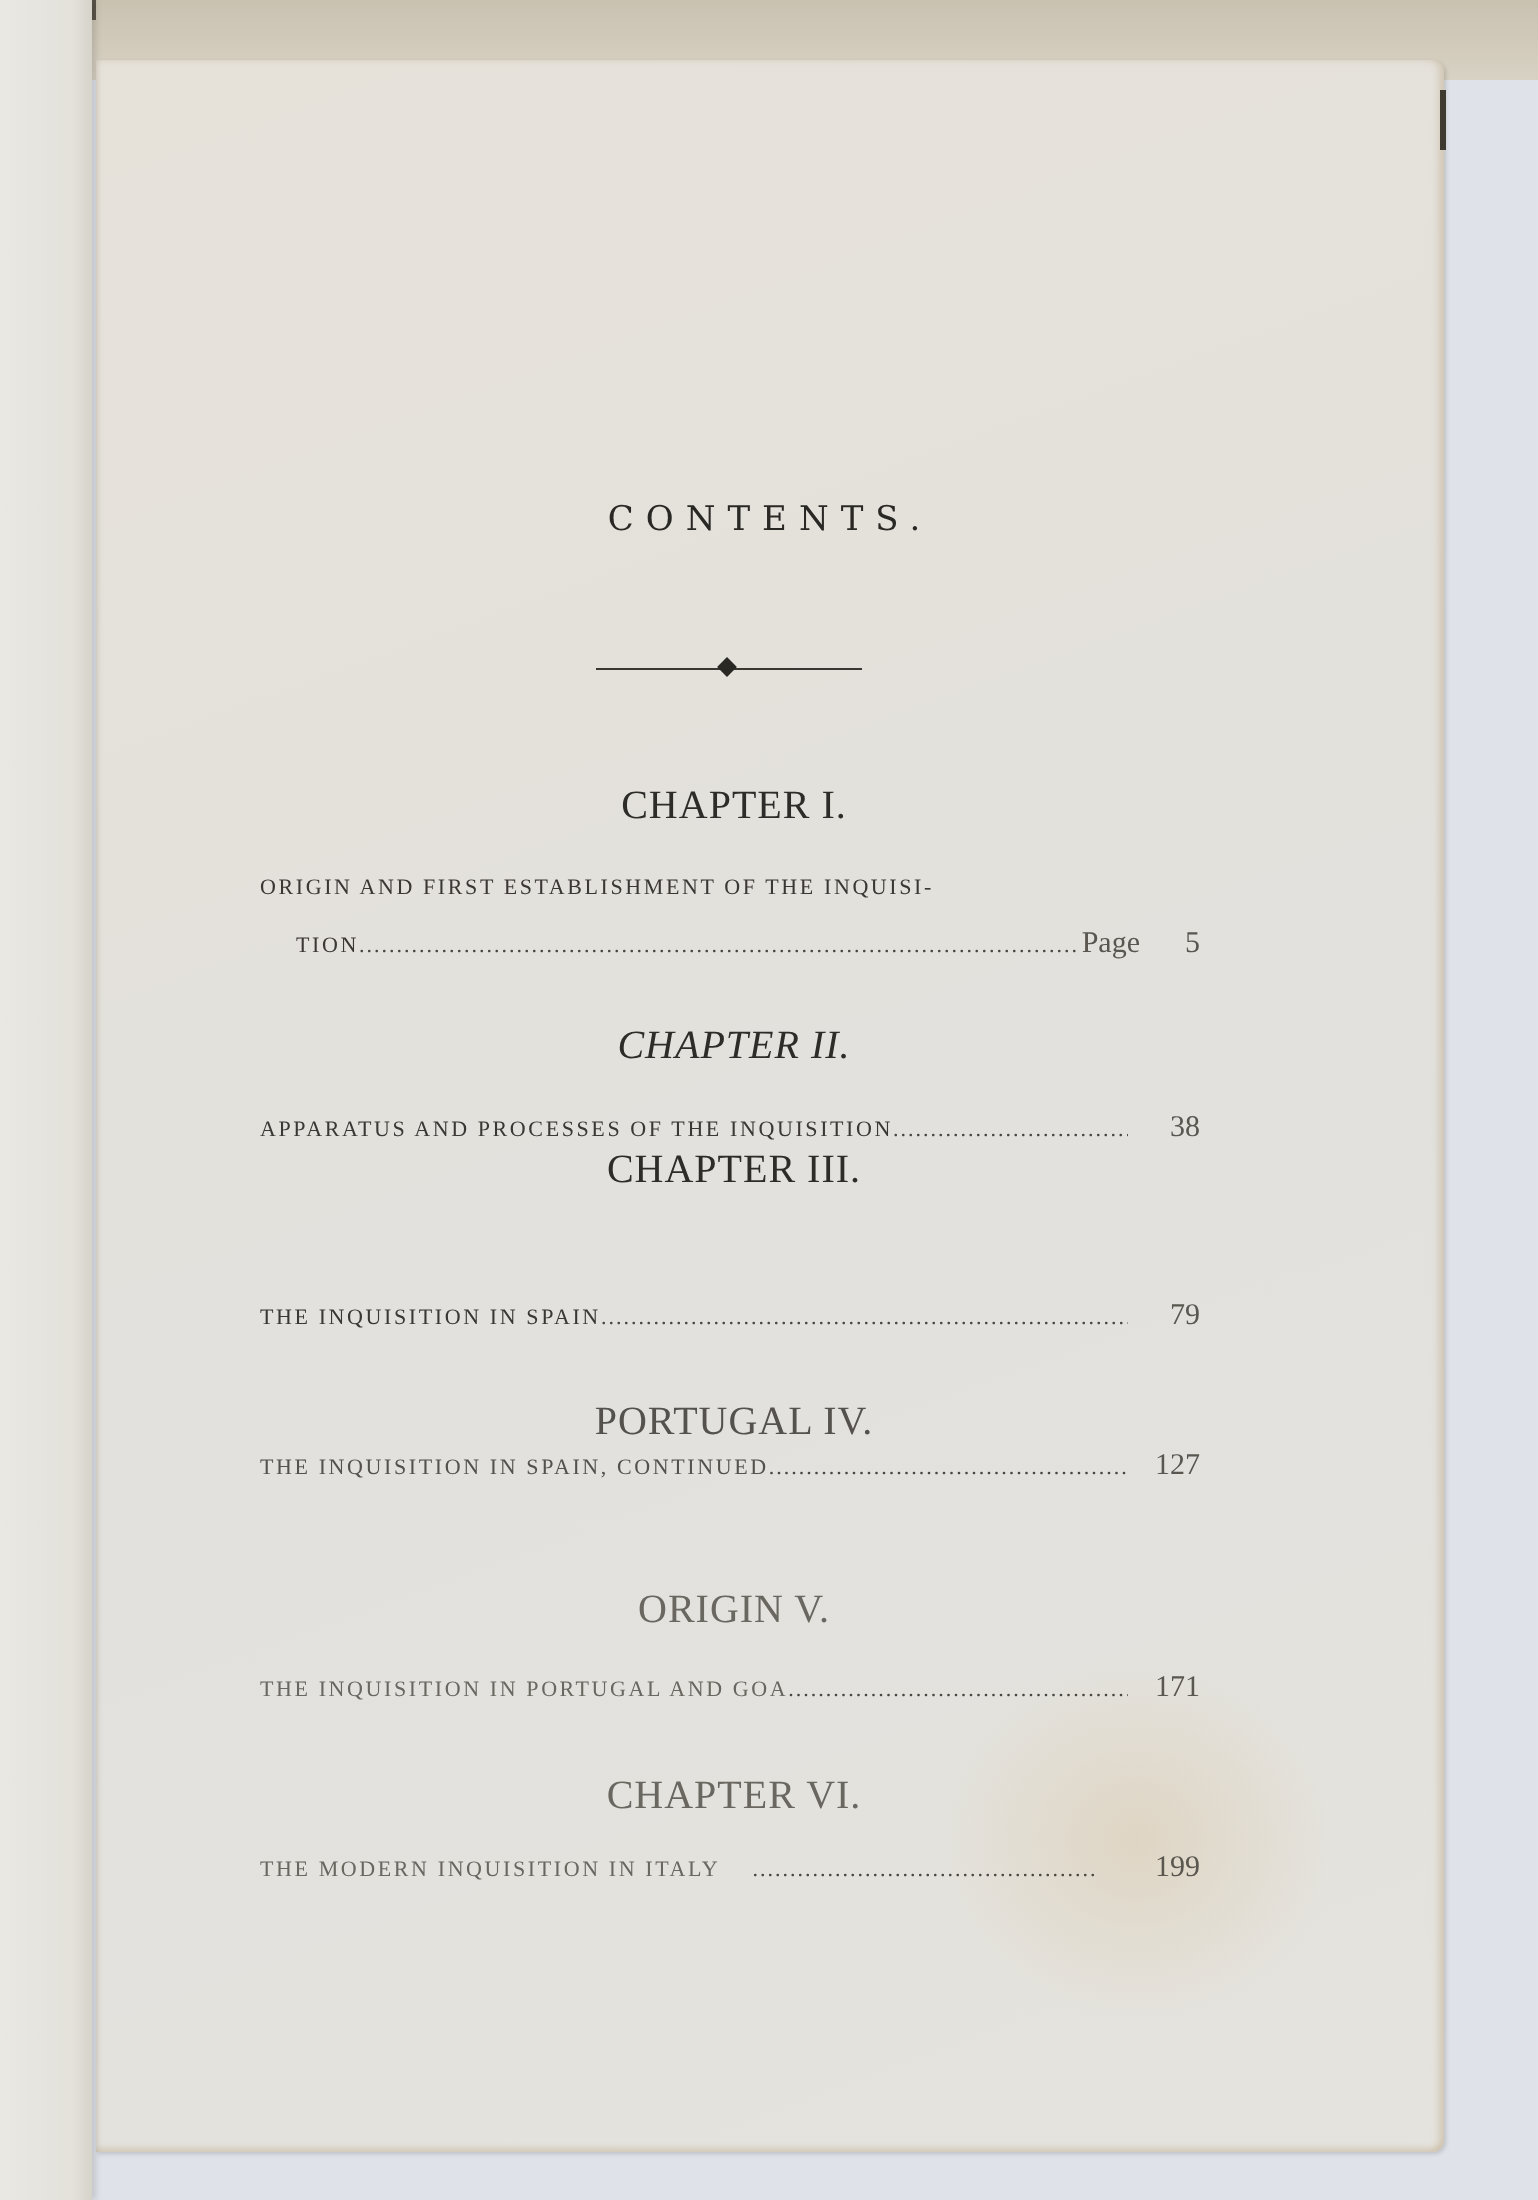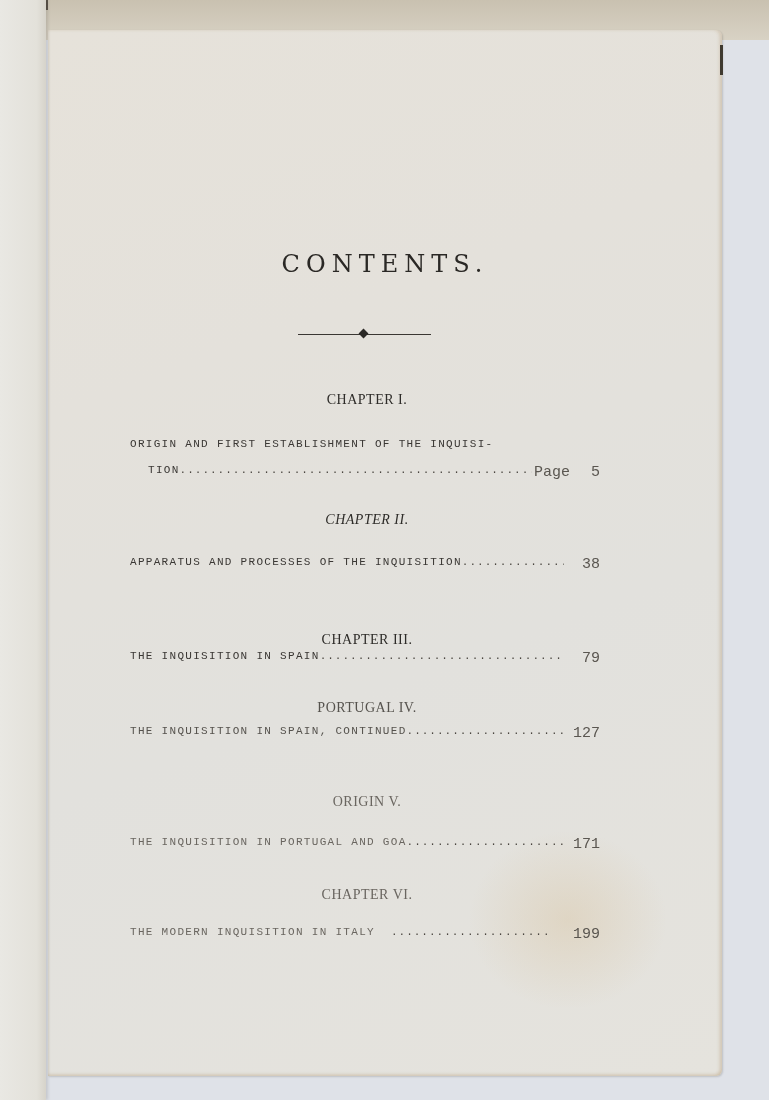--- a/index.html
+++ b/index.html
@@ -33,40 +33,40 @@
     position: absolute; left: 420px; top: 800px; width: 200px; height: 180px;
     background: radial-gradient(ellipse at center, rgba(210,180,130,0.28) 0%, rgba(210,180,130,0) 70%);
     border-radius: 50%;
   }
   .edge-dark {
     position: absolute; left: 720px; top: 45px; width: 3px; height: 30px;
     background: #3f3a30; z-index: 2;
   }
   .title {
     position: absolute; left: 0; width: 674px; top: 220px;
-    text-align: center; font-size: 24px; letter-spacing: 6px; color: #2a2825;
+    text-align: center; font-size: 17px; letter-spacing: 6px; color: #2a2825;
     font-family: "DejaVu Serif", serif;
   }
   .rule {
     position: absolute; left: 250px; top: 304px; width: 133px; height: 1px; background: #3a3733;
   }
   .rule-dot {
     position: absolute; left: 312px; top: 300px; width: 7px; height: 7px;
     background: #2a2825; transform: rotate(45deg);
   }
   .ch-head {
     position: absolute; left: 0; width: 638px; text-align: center;
-    font-size: 14px; color: #2e2c29; letter-spacing: 0.5px;
+    font-size: 20px; color: #2e2c29; letter-spacing: 0.5px;
     font-family: "Liberation Serif", serif;
   }
   .entry {
     position: absolute; left: 82px; width: 470px;
     font-size: 11px; letter-spacing: 1.3px; color: #3a3734;
-    font-family: Liberation Mono, monospace;
-    display: flex; align-items: flex-start; white-space: nowrap;
+    font-family: Liberation Serif, serif;
+    display: flex; align-items: center; white-space: nowrap;
   }
   .entry .txt { flex: 0 0 auto; }
   .entry .dots { flex: 1 1 auto; overflow: hidden; letter-spacing: 1px; color: #4a4640; }
   .entry .pg { flex: 0 0 auto; font-size: 15px; letter-spacing: 0; min-width: 36px; text-align: right; color: #5a5650; }
   .entry .pglabel { font-size: 15px; letter-spacing: 0; color: #5a5650; margin-left: 2px; }
   .faded { color: #55524d; }
   .faded2 { color: #6a6660; }
 </style>
 </head>
 <body>
@@ -94,21 +94,21 @@
     <span class="pg" style="min-width:30px;">5</span>
   </div>
 
   <div class="ch-head" style="top:482px;font-style:italic;">CHAPTER II.</div>
   <div class="entry" style="top:526px;">
     <span class="txt">APPARATUS AND PROCESSES OF THE INQUISITION</span>
     <span class="dots">....................................................................................................</span>
     <span class="pg">38</span>
   </div>
 
-  <div class="ch-head" style="top:602px;">CHAPTER III.</div>
+  <div class="ch-head" style="top:544px;">CHAPTER III.</div>
   <div class="entry" style="top:620px;">
     <span class="txt">THE INQUISITION IN SPAIN</span>
     <span class="dots">....................................................................................................</span>
     <span class="pg">79</span>
   </div>
 
   <div class="ch-head faded" style="top:670px;">PORTUGAL IV.</div>
   <div class="entry faded" style="top:695px;">
     <span class="txt">THE INQUISITION IN SPAIN, CONTINUED</span>
     <span class="dots">....................................................................................................</span>

